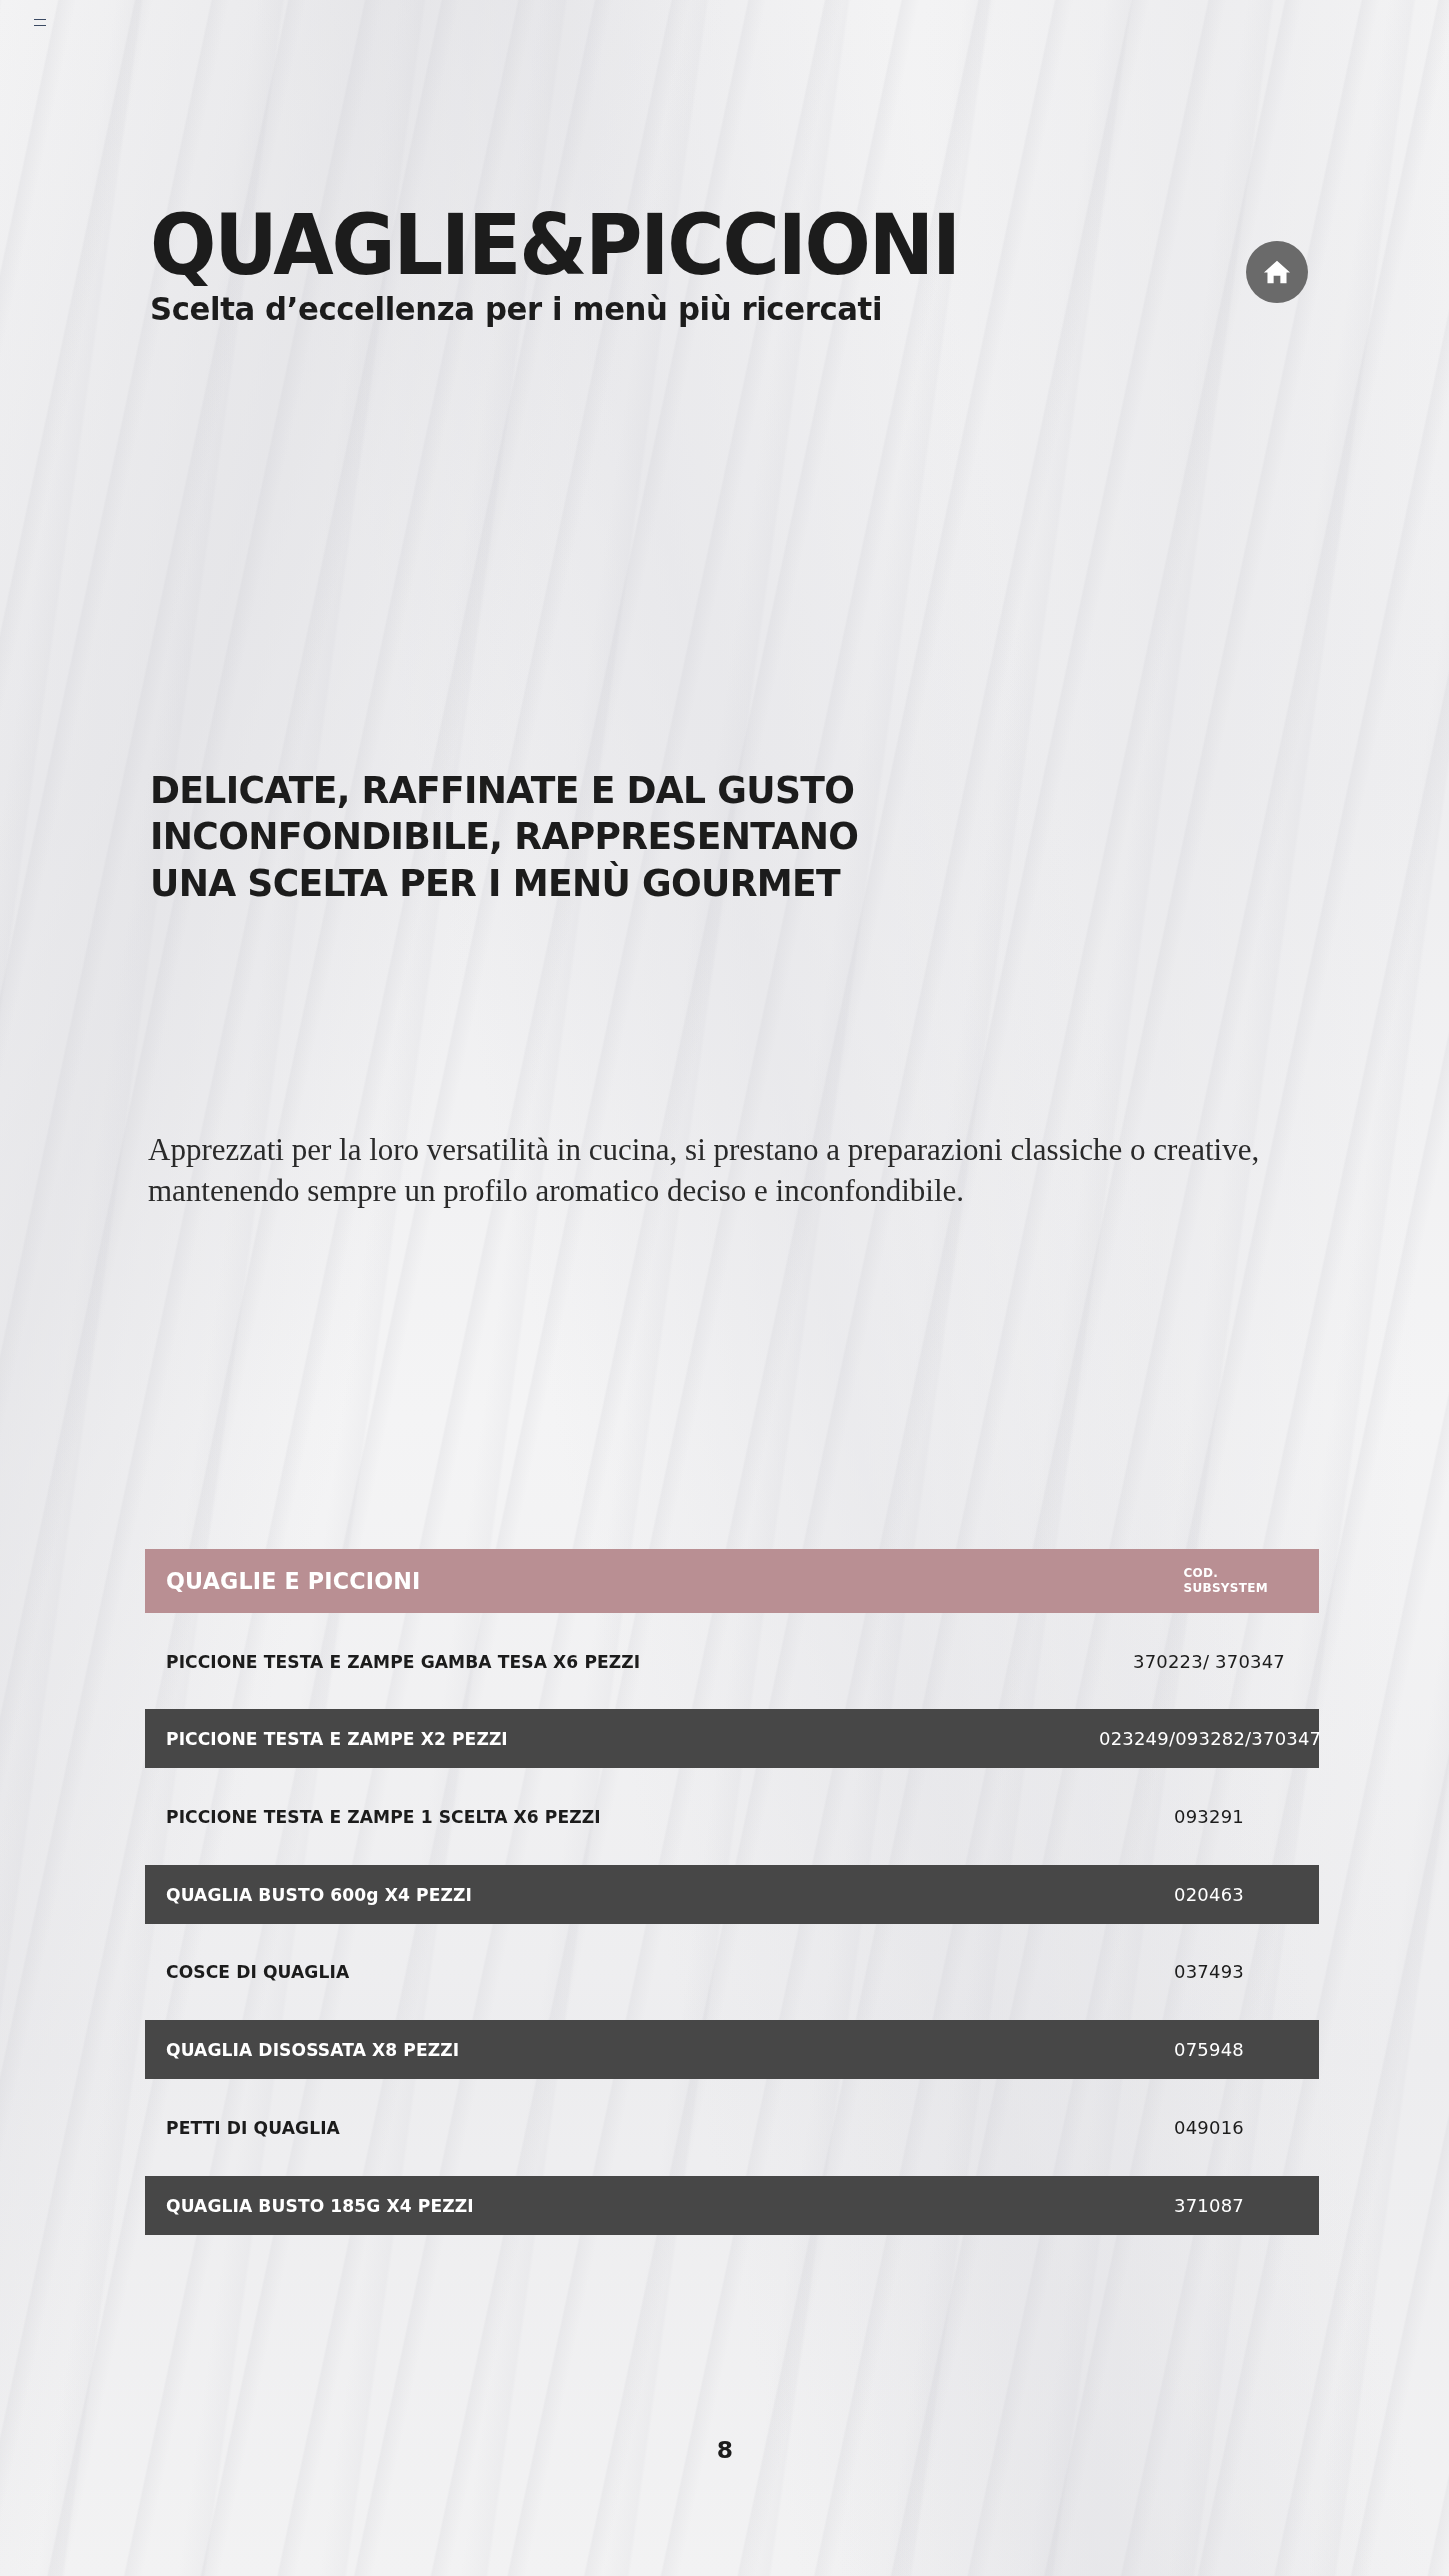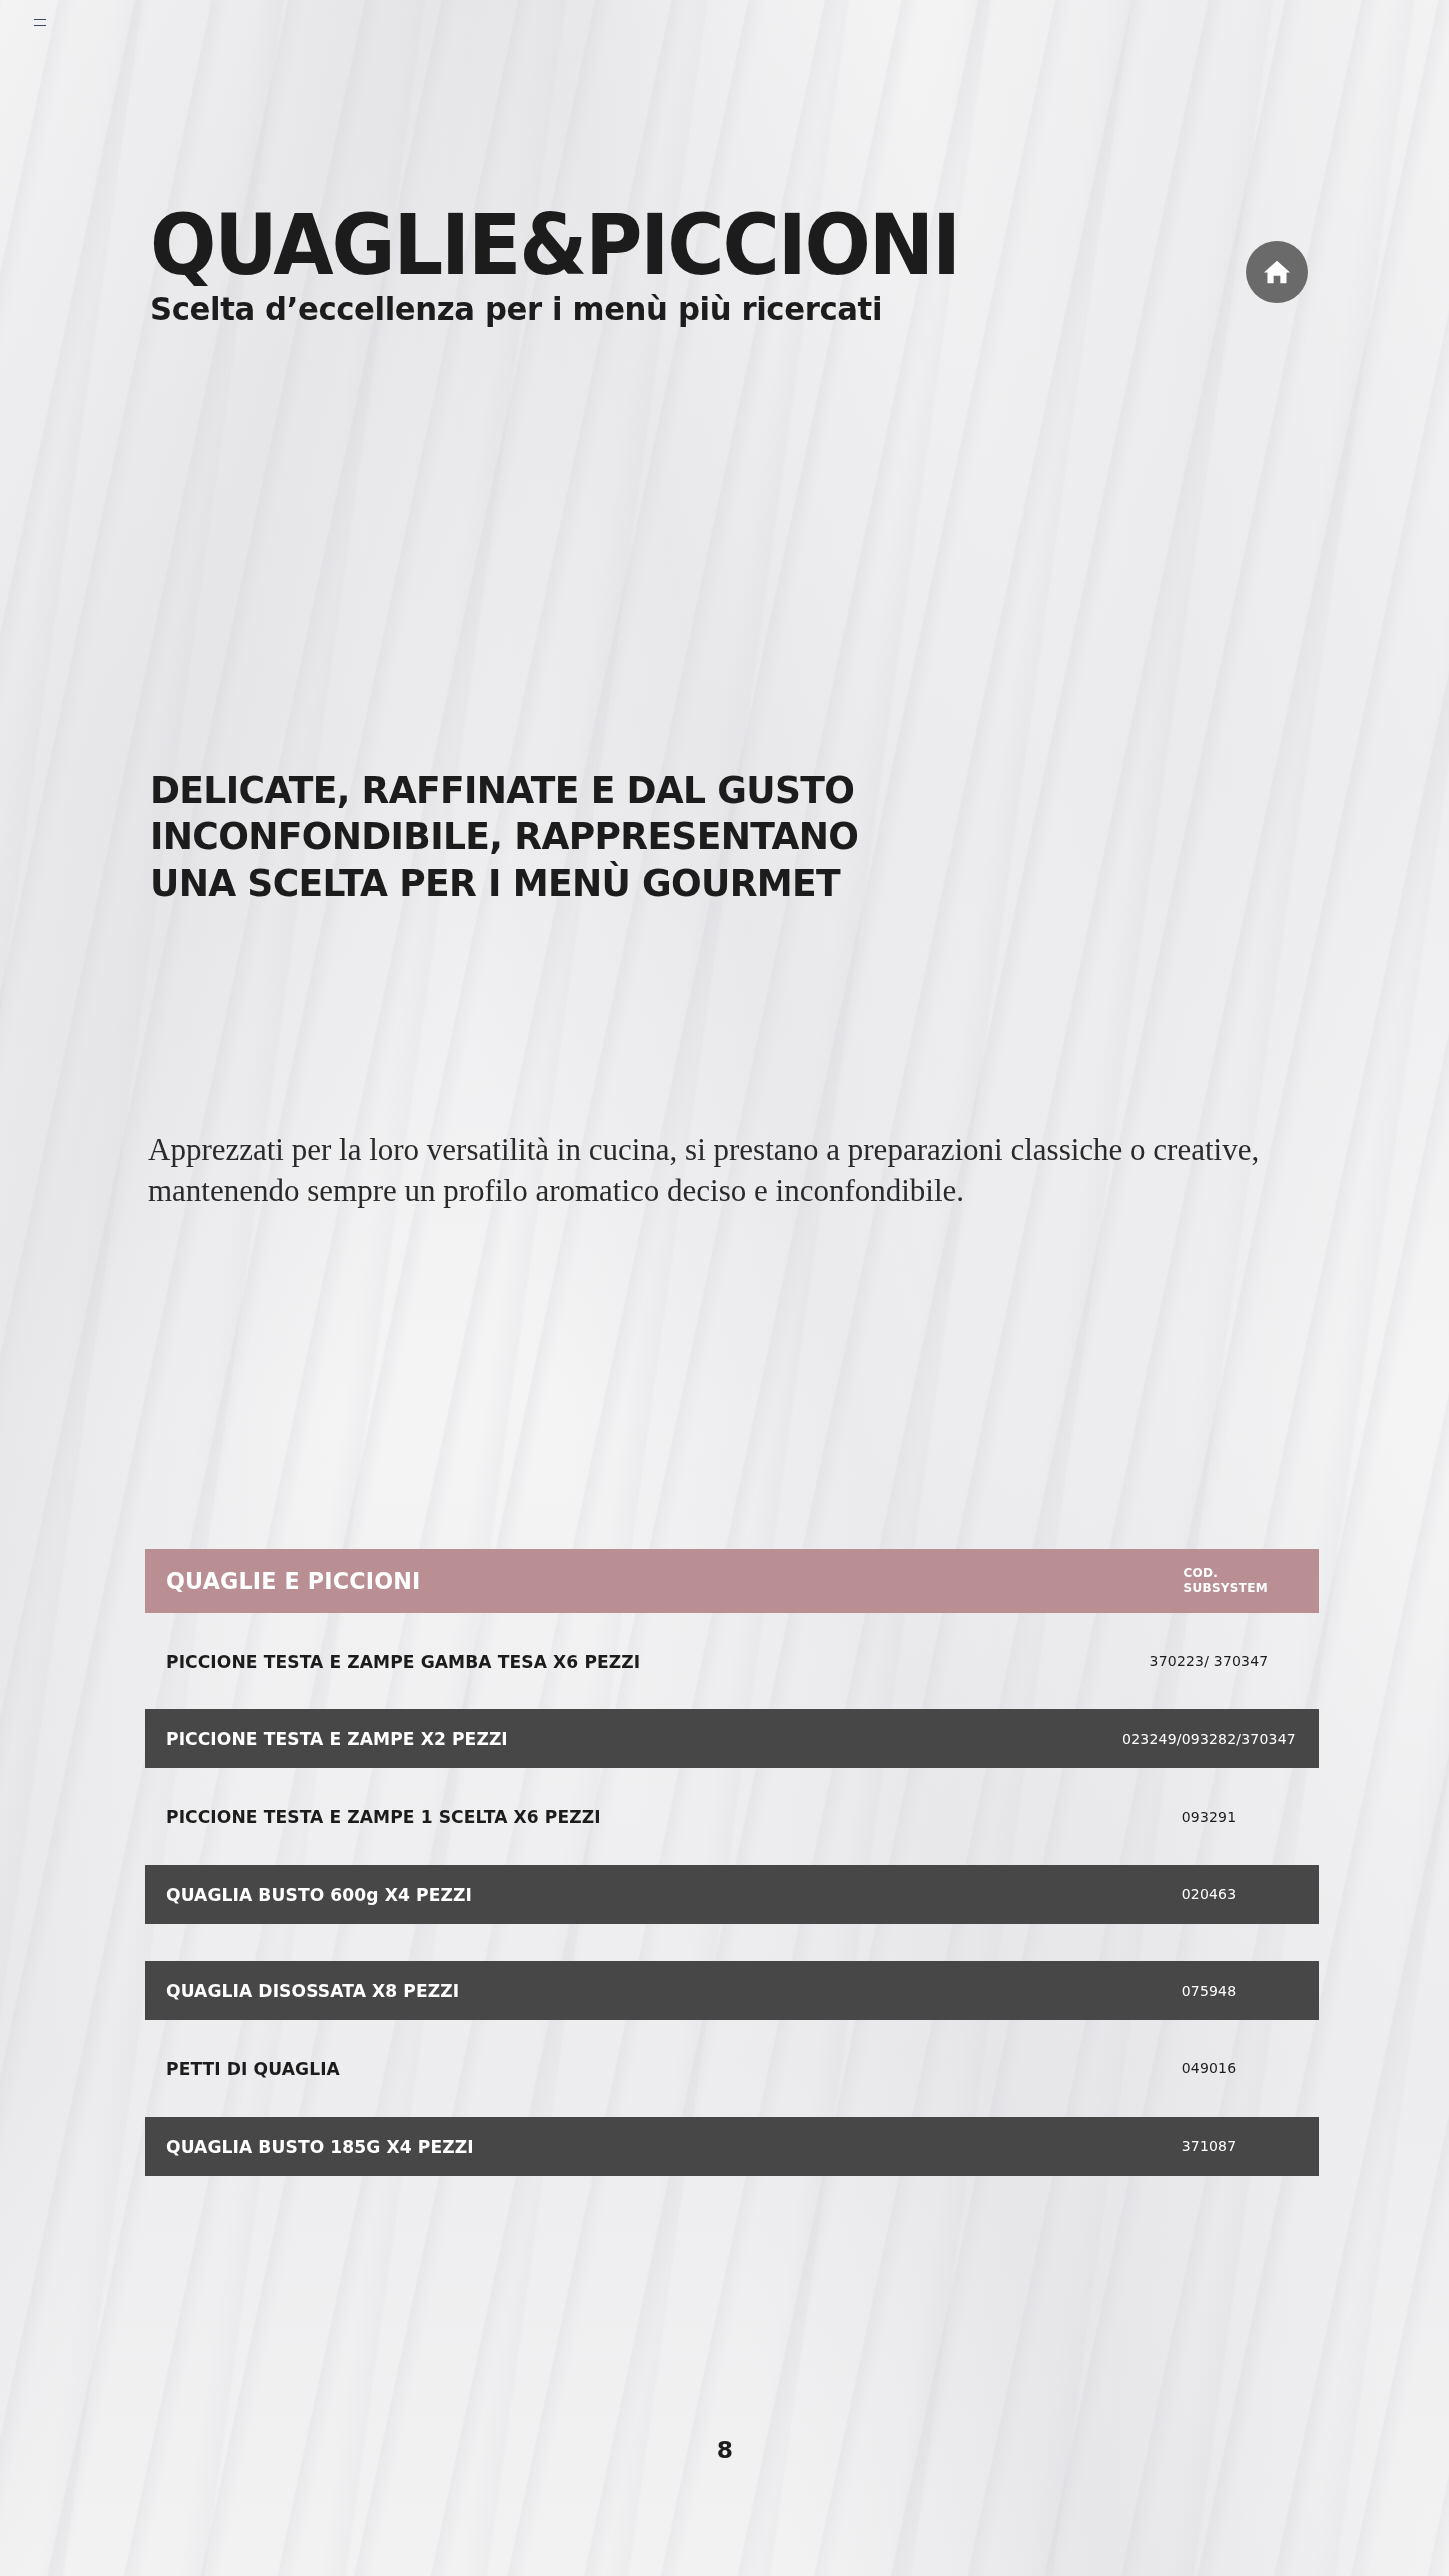--- a/index.html
+++ b/index.html
@@ -183,21 +183,21 @@
     transform: scaleX(0.95);
     transform-origin: left center;
   }
   .t-row.dark .name { color: #ffffff; }
   .t-row .code {
     position: absolute;
     left: 954px;
     width: 220px;
     text-align: center;
     font-family: "DejaVu Sans", sans-serif;
-    font-size: 14px;
+    font-size: 18px;
     color: #1c1c1c;
     letter-spacing: 0.2px;
   }
   .t-row.dark .code { color: #ffffff; }
   .t-gap { height: 18.7px; }
 
   
   .pagenum {
     position: absolute;
     left: 0;
@@ -268,20 +268,24 @@
       <div class="code">093291</div>
     </div>
 
     <div class="t-gap"></div>
     <div class="t-row dark">
       <div class="name">QUAGLIA BUSTO 600g X4 PEZZI</div>
       <div class="code">020463</div>
     </div>
 
     <div class="t-gap"></div>
+    <div class="t-row">
+      <div class="name">COSCE DI QUAGLIA</div>
+      <div class="code">037493</div>
+    </div>
 
     <div class="t-gap"></div>
     <div class="t-row dark">
       <div class="name">QUAGLIA DISOSSATA X8 PEZZI</div>
       <div class="code">075948</div>
     </div>
 
     <div class="t-gap"></div>
     <div class="t-row">
       <div class="name">PETTI DI QUAGLIA</div>

